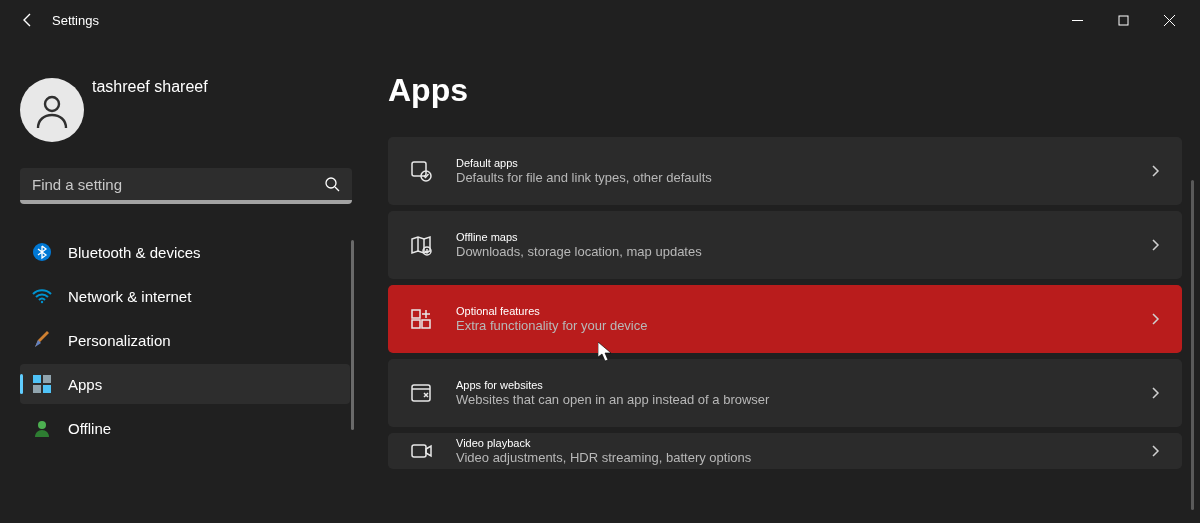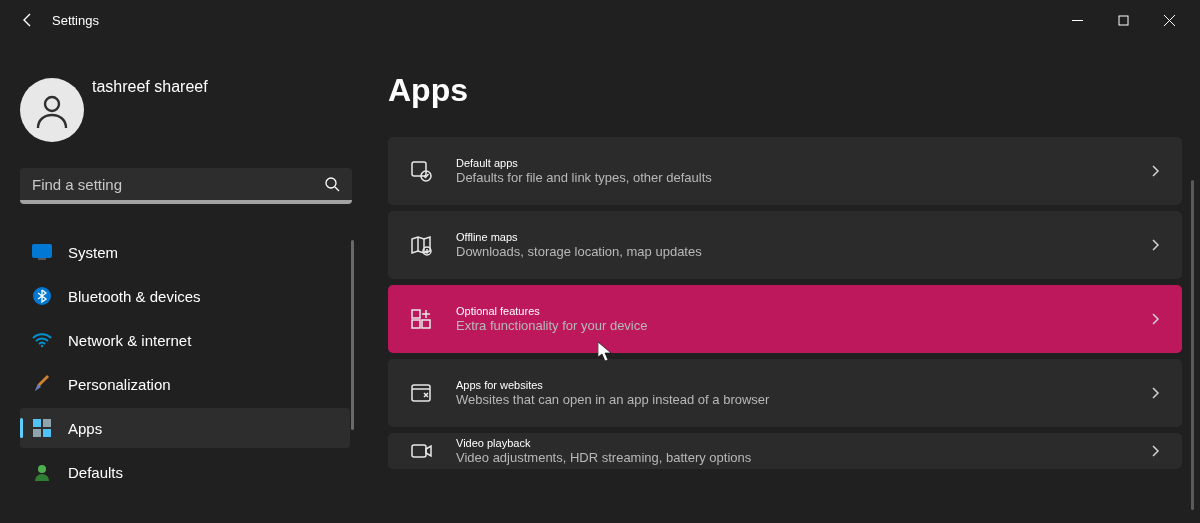--- a/index.html
+++ b/index.html
@@ -159,21 +159,21 @@
   }
   .card {
     background: #2b2b2b;
     border-radius: 5px;
     height: 68px;
     display: flex;
     align-items: center;
     padding: 0 20px;
     cursor: pointer;
   }
-  .card.hover { background: #be185d; }
+  .card.hover { background: #b91c1c; }
   .card-ico {
     width: 26px;
     height: 26px;
     margin-right: 22px;
     display: flex;
     align-items: center;
     justify-content: center;
     color: #e8e8e8;
   }
   .card-text { flex: 1; }
@@ -244,29 +244,20 @@
       <input class="search-input" placeholder="Find a setting" style="">
       <svg width="16" height="16" viewBox="0 0 16 16" fill="none" stroke="#ffffff" stroke-width="1.3">
           <circle cx="7" cy="7" r="5"></circle>
           <line x1="11" y1="11" x2="15" y2="15"></line>
         </svg>
     </div>
 
     <div class="nav">
       <div class="nav-item">
         <span class="nav-ico">
-          <svg width="20" height="16" viewBox="0 0 20 16">
-              <rect x="0" y="0" width="20" height="14" rx="2" fill="#0078d4"></rect>
-              <rect x="6" y="14" width="8" height="2" fill="#555"></rect>
-            </svg>
-        </span>
-        <span>System</span>
-      </div>
-      <div class="nav-item">
-        <span class="nav-ico">
           <svg width="18" height="18" viewBox="0 0 18 18">
               <circle cx="9" cy="9" r="9" fill="#0078d4"></circle>
               <path d="M9 3v12l4-3-8-6m0 6 8-6-4-3" stroke="#fff" stroke-width="1.3" fill="none"></path>
             </svg>
         </span>
         <span>Bluetooth &amp; devices</span>
       </div>
       <div class="nav-item">
         <span class="nav-ico">
           <svg width="20" height="16" viewBox="0 0 20 16" fill="none" stroke="#0093d0" stroke-width="2">
@@ -298,21 +289,21 @@
         </span>
         <span>Apps</span>
       </div>
       <div class="nav-item">
         <span class="nav-ico">
           <svg width="18" height="18" viewBox="0 0 18 18">
               <circle cx="9" cy="6" r="4" fill="#4caf50"></circle>
               <path d="M2 18c0-4 3-7 7-7s7 3 7 7z" fill="#2e7d32"></path>
             </svg>
         </span>
-        <span>Defaults</span>
+        <span>Offline</span>
       </div>
     </div>
   </div>
 
   <div class="main">
     <h1>Apps</h1>
 
     <div class="cards">
 
       <div class="card">

